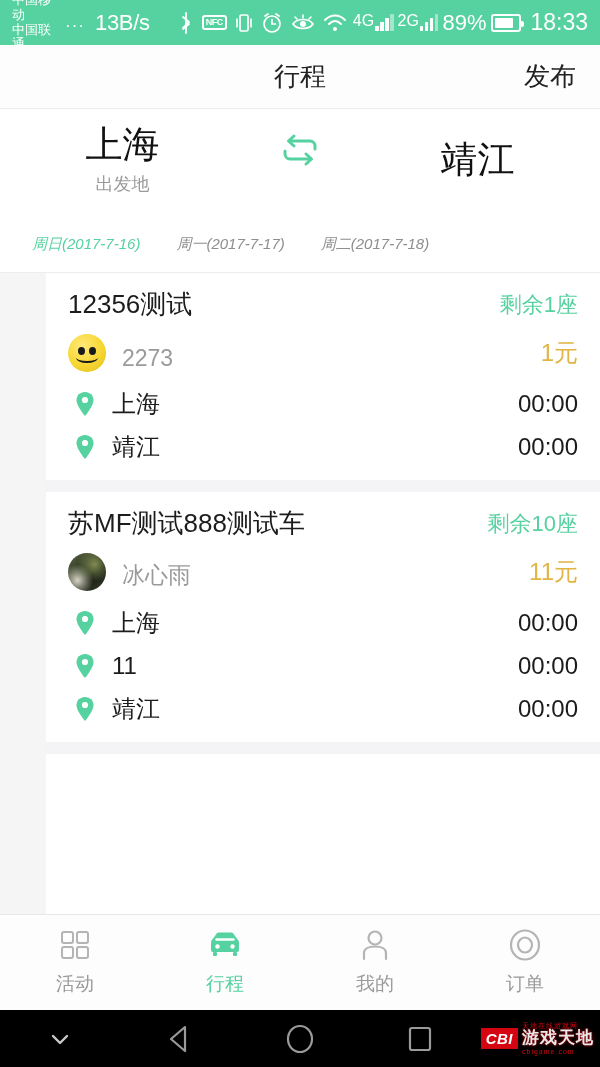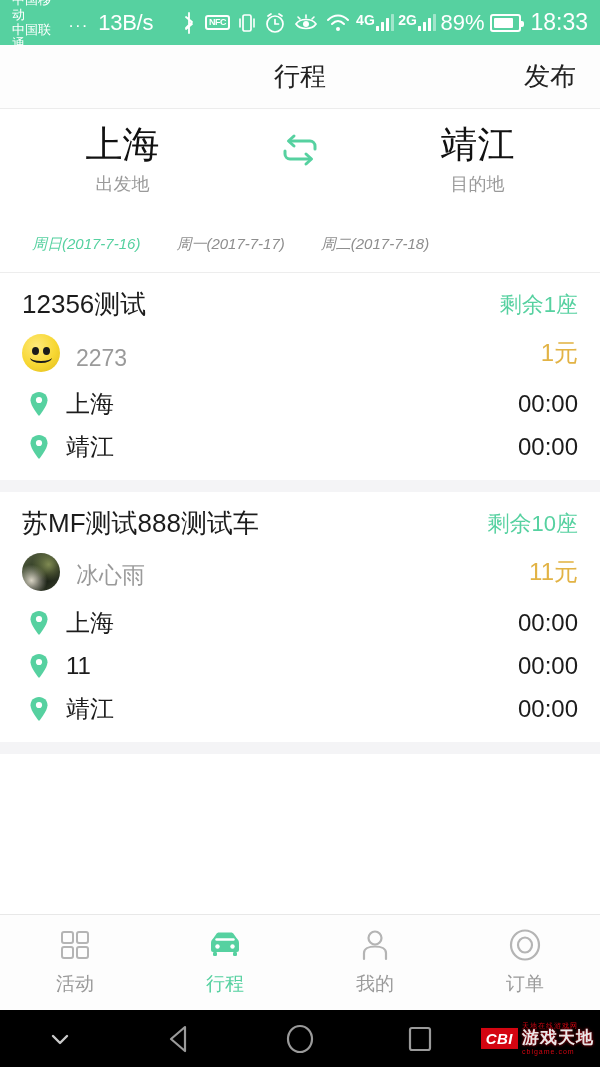--- a/index.html
+++ b/index.html
@@ -25,21 +25,21 @@
     border:2px solid #fff; border-radius:3px; font-size:9px; font-weight:bold;
     padding:1px 2px; line-height:1; letter-spacing:-0.5px;
   }
   .sig { display:flex; align-items:flex-end; gap:1.5px; margin-left:1px; }
   .sig i { display:block; width:3.5px; background:#fff; border-radius:0.5px; }
   .sig i:nth-child(1){height:5px}
   .sig i:nth-child(2){height:9px}
   .sig i:nth-child(3){height:13px}
   .sig i:nth-child(4){height:17px; opacity:.45}
   .sig-wrap { display:flex; align-items:flex-start; margin:0 2px; }
-  .sig-g { font-size:14px; font-weight:bold; margin-right:0px; position:relative; top:-2px;}
+  .sig-g { font-size:16px; font-weight:normal; margin-right:0px; position:relative; top:-2px;}
   .sb-pct { font-size:22px; margin:0 5px 0 2px; }
   .batt { width:34px; height:18px; border:2px solid #fff; border-radius:3px; position:relative; margin-right:3px; }
   .batt::after { content:""; position:absolute; right:-5px; top:5px; width:3px; height:6px; background:#fff; border-radius:0 2px 2px 0; }
   .batt i { position:absolute; left:2px; top:2px; bottom:2px; width:68%; background:#fff; border-radius:1px; display:block; }
   .sb-time { font-size:23px; margin-left:6px; }
 
   
   .appbar {
     height:64px; flex:0 0 64px; background:#fdfdfd;
     display:flex; align-items:center; position:relative;
@@ -70,21 +70,21 @@
     padding-left:14px;
   }
   .date-tab {
     font-size:15px; color:#8e8e8e; white-space:nowrap; padding:0 18px;
     flex:0 0 auto;
     font-style:italic;
   }
   .date-tab.active { color:#56D1A0; }
 
   
-  .list { flex:1 1 auto; background:#fde047; overflow:hidden; }
+  .list { flex:1 1 auto; background:#fde047; overflow:hidden;margin-left:46px; }
   .gap { height:12px; background:#f4f4f6; }
   .card { background:#fff; padding:14px 22px 12px 22px; }
   .card-top { display:flex; align-items:center; justify-content:space-between; }
   .card-title { font-size:26px; color:#1c1c1c; }
   .card-seats { font-size:22px; color:#56D1A0; }
   .card-user { display:flex; align-items:center; justify-content:space-between; margin-top:12px; }
   .user-left { display:flex; align-items:flex-end; gap:16px; }
   .avatar { width:38px; height:38px; border-radius:50%; flex:0 0 38px; overflow:hidden; }
   .avatar-smiley {
     background:radial-gradient(circle at 38% 32%, #ffe97a 0%, #f7d732 55%, #e0bb1c 100%);
@@ -236,21 +236,20 @@
         <svg width="46" height="38" viewBox="0 0 46 38">
           <path d="M13 10 H33 a5 5 0 0 1 5 5 v3" fill="none" stroke="#56D1A0" stroke-width="3" stroke-linecap="round" stroke-linejoin="round"></path>
           <path d="M17 5 L11.5 10 L17 15" fill="none" stroke="#56D1A0" stroke-width="3" stroke-linecap="round" stroke-linejoin="round"></path>
           <path d="M33 28 H13 a5 5 0 0 1 -5 -5 v-3" fill="none" stroke="#56D1A0" stroke-width="3" stroke-linecap="round" stroke-linejoin="round"></path>
           <path d="M29 23 L34.5 28 L29 33" fill="none" stroke="#56D1A0" stroke-width="3" stroke-linecap="round" stroke-linejoin="round"></path>
         </svg>
       </span>
     </div>
     <div class="route-side">
       <div class="route-city">靖江</div>
-      <div class="route-label">目的地</div>
     </div>
   </div>
 
   <div class="dates">
     <div class="date-tab active">周日(2017-7-16)</div>
     <div class="date-tab">周一(2017-7-17)</div>
     <div class="date-tab">周二(2017-7-18)</div>
   </div>
 
   <div class="list">

